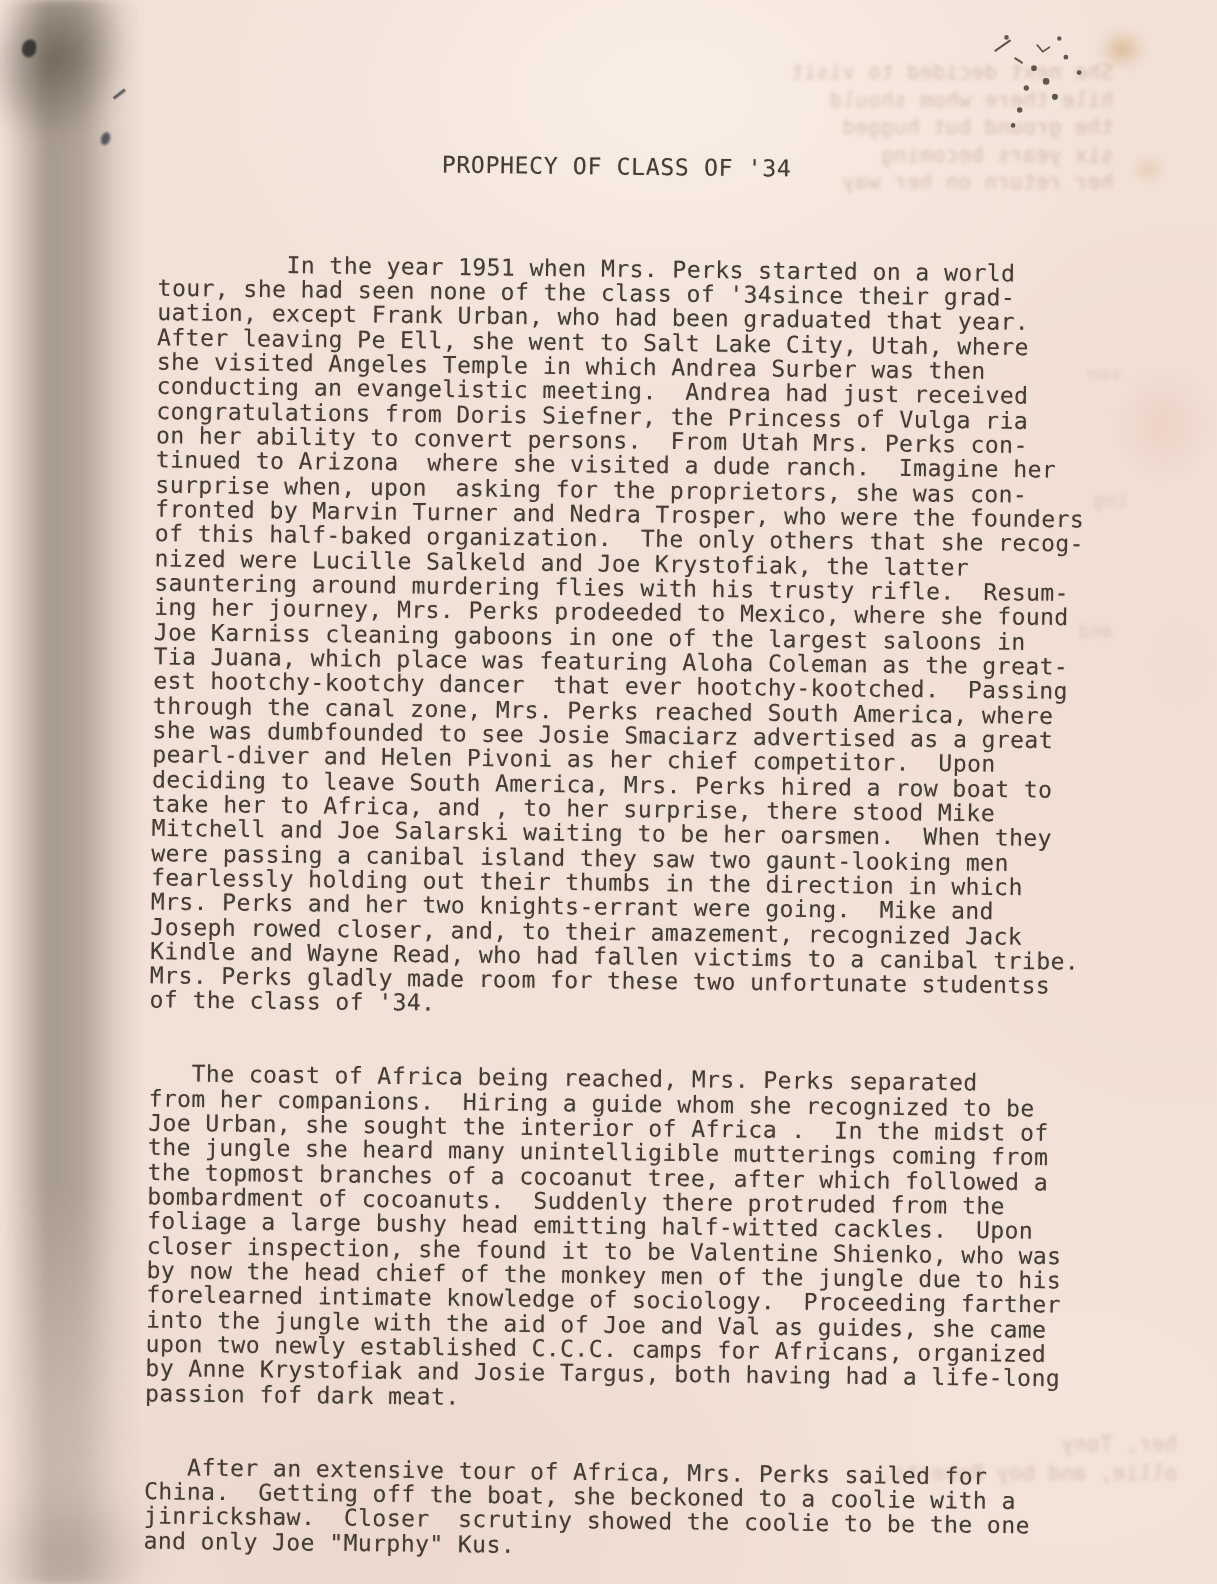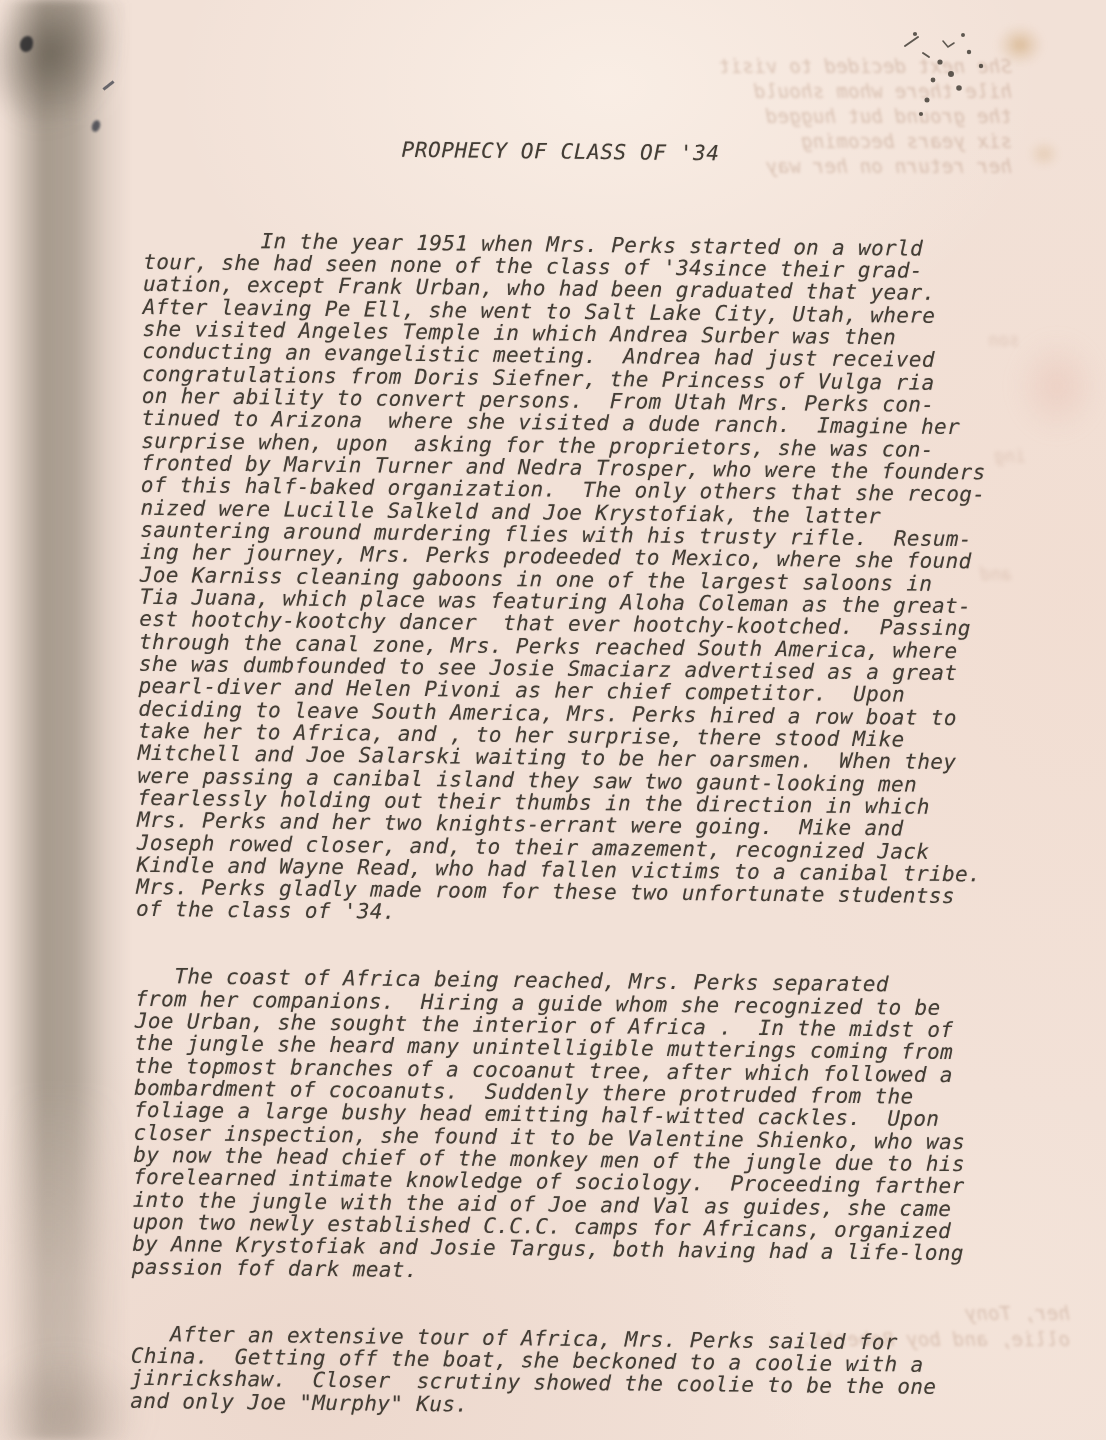--- a/index.html
+++ b/index.html
@@ -2,21 +2,21 @@
 <html><head>
 <meta charset="utf-8">
 <style>
   html, body { margin:0; padding:0; }
   body {
     width:1106px; height:1440px;
     background:#f2e1d7;
     overflow:hidden; position:relative;
     font-family:"DejaVu Sans Mono", monospace;
   }
-  .page { position:absolute; inset:0; overflow:hidden;font-style:italic; }
+  .page { position:absolute; inset:0; overflow:hidden; }
 
   
   .tone {
     position:absolute; inset:0; pointer-events:none;
     background:
       radial-gradient(620px 420px at 55% 6%,  rgba(255,248,240,0.55), rgba(255,248,240,0) 70%),
       radial-gradient(520px 720px at 97% 42%, rgba(240,214,199,0.30), rgba(240,214,199,0) 70%),
       radial-gradient(700px 520px at 28% 97%, rgba(228,202,189,0.40), rgba(228,202,189,0) 72%),
       radial-gradient(400px 300px at 88% 90%, rgba(246,232,221,0.35), rgba(246,232,221,0) 70%);
   }

